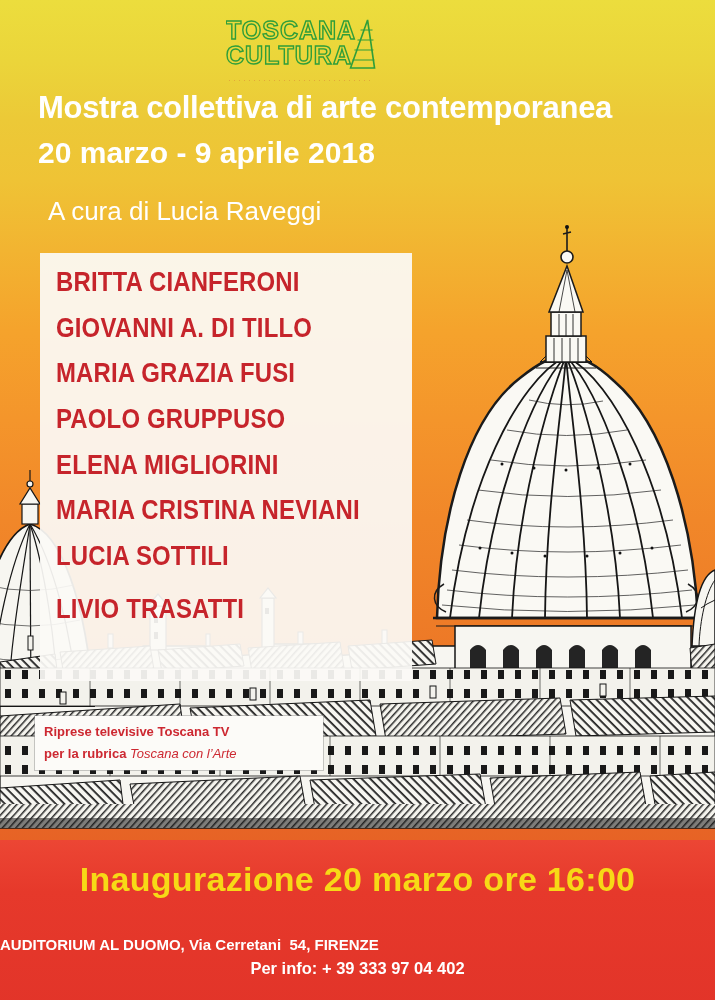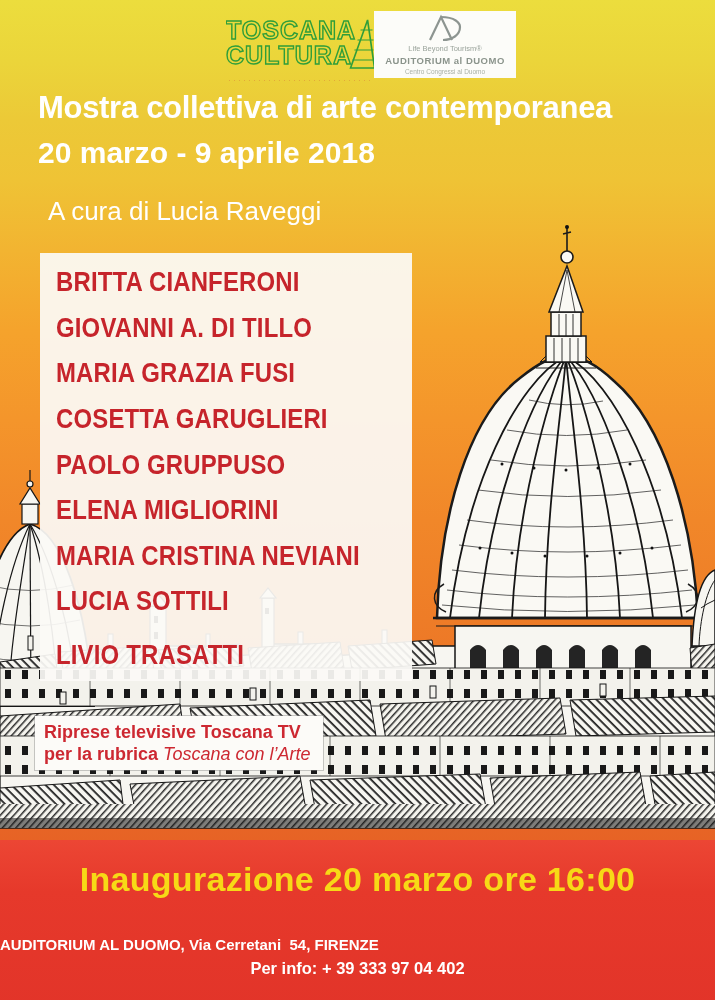--- a/index.html
+++ b/index.html
@@ -36,21 +36,21 @@
     background:rgba(251,250,246,.93);padding:6px 0 0 16px;box-sizing:border-box;}
   .artist{height:45.6px;display:flex;align-items:center;}
   .artist:last-child{margin-top:8px;}
   .artist span{font-weight:bold;font-size:28.5px;color:#c6242b;white-space:nowrap;
     letter-spacing:.2px;transform:scaleX(.84);transform-origin:left center;}
 
   
   .tv-box{position:absolute;left:35px;top:716px;width:288px;height:54px;z-index:2;
     background:#fcfbf8;box-shadow:0 0 0 1px rgba(140,140,140,.45);
     padding:5px 9px;box-sizing:border-box;}
-  .tv-line{font-size:18px;font-weight:bold;color:#cd2831;line-height:22px;white-space:nowrap;}
+  .tv-line{font-size:13px;font-weight:bold;color:#cd2831;line-height:22px;white-space:nowrap;}
   .tv-line .it{font-style:italic;font-weight:normal;}
 
   
   .band{position:absolute;left:0;top:840px;width:715px;height:172px;z-index:4;
     background:linear-gradient(180deg,#ec4634 0%,#e6392b 30%,#e23429 100%);}
   .inaug{position:absolute;top:20px;width:100%;text-align:center;color:#f7d916;
     font-weight:bold;font-size:34px;letter-spacing:.3px;}
   .addr{position:absolute;top:96px;width:100%;text-align:left;color:#fff;
     font-weight:bold;font-size:15px;white-space:pre;}
   .info{position:absolute;top:119px;width:100%;text-align:center;color:#fff;
@@ -238,48 +238,34 @@
       <text x="0" y="23" font-family="Liberation Sans, sans-serif" font-size="25" font-weight="bold" fill="none" stroke="#2f9e3a" stroke-width="1.4" letter-spacing="1">TOSCANA</text>
       <text x="0" y="48" font-family="Liberation Sans, sans-serif" font-size="25" font-weight="bold" fill="none" stroke="#2f9e3a" stroke-width="1.4" letter-spacing="1">CULTURA</text>
       <g stroke="#2f9e3a" stroke-width="1.6" fill="none" transform="skewX(-6) translate(132,0)">
         <path d="M10 4 L22 52 L-2 52 Z"></path>
         <path d="M4 14 L16 14 M2 24 L18 24 M0 34 L19 34 M-1 44 L21 44" stroke-width="1"></path>
       </g>
     </svg>
     <div class="url">·····························</div>
   </div>
 
-  <div class="logo-ad">
-    <svg width="42" height="28" viewBox="0 0 40 28">
-      <g stroke="#8d9591" stroke-width="2.2" fill="none">
-        <path d="M5 26 L16 3 L27 26"></path>
-        <path d="M16 3 C30 3 35 9 35 13 C35 21 27 26 18 26"></path>
-      </g>
-    </svg>
-    <div class="tagline">Life Beyond Tourism®</div>
-    <div class="name">AUDITORIUM al DUOMO</div>
-    <div class="subname">Centro Congressi al Duomo</div>
-  </div>
 
   <div class="title">Mostra collettiva di arte contemporanea</div>
   <div class="dates">20 marzo - 9 aprile 2018</div>
   <div class="curator">A cura di Lucia Raveggi</div>
 
   <div class="names-box">
     <div class="artist">
         <span>BRITTA CIANFERONI</span>
       </div>
     <div class="artist">
         <span>GIOVANNI A. DI TILLO</span>
       </div>
     <div class="artist">
         <span>MARIA GRAZIA FUSI</span>
-      </div>
-    <div class="artist">
-        <span>COSETTA GARUGLIERI</span>
       </div>
     <div class="artist">
         <span>PAOLO GRUPPUSO</span>
       </div>
     <div class="artist">
         <span>ELENA MIGLIORINI</span>
       </div>
     <div class="artist">
         <span>MARIA CRISTINA NEVIANI</span>
       </div>

